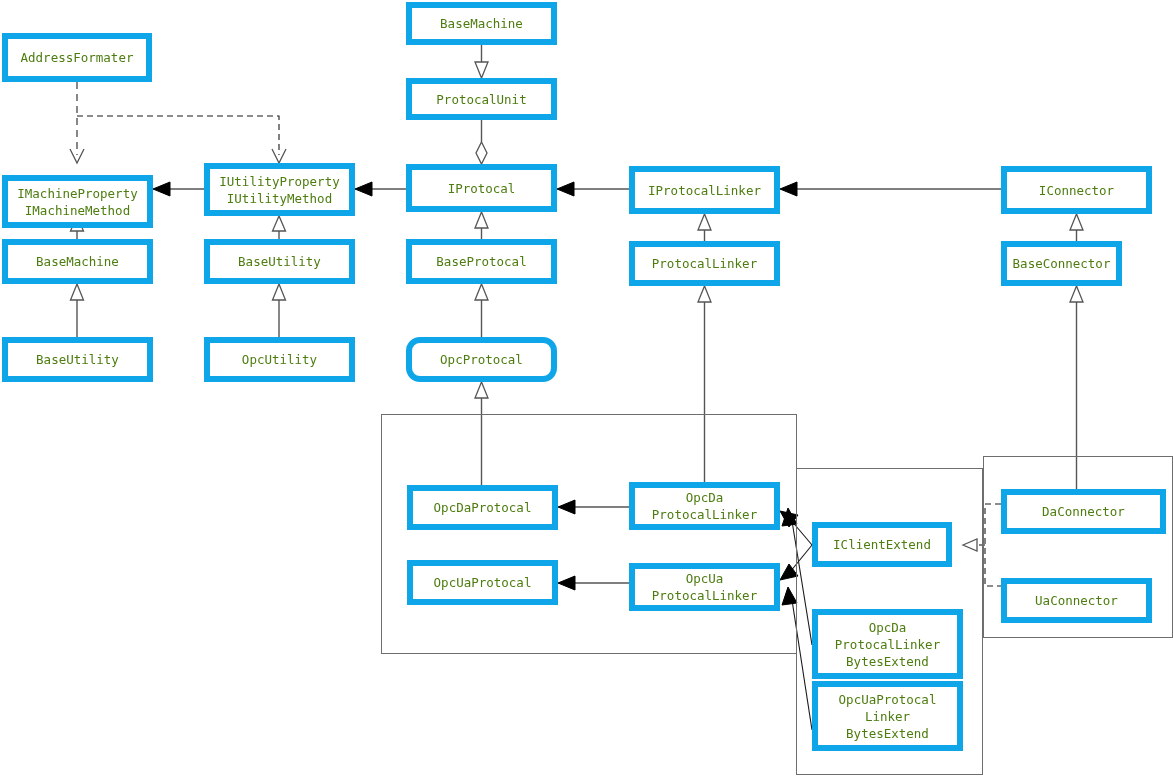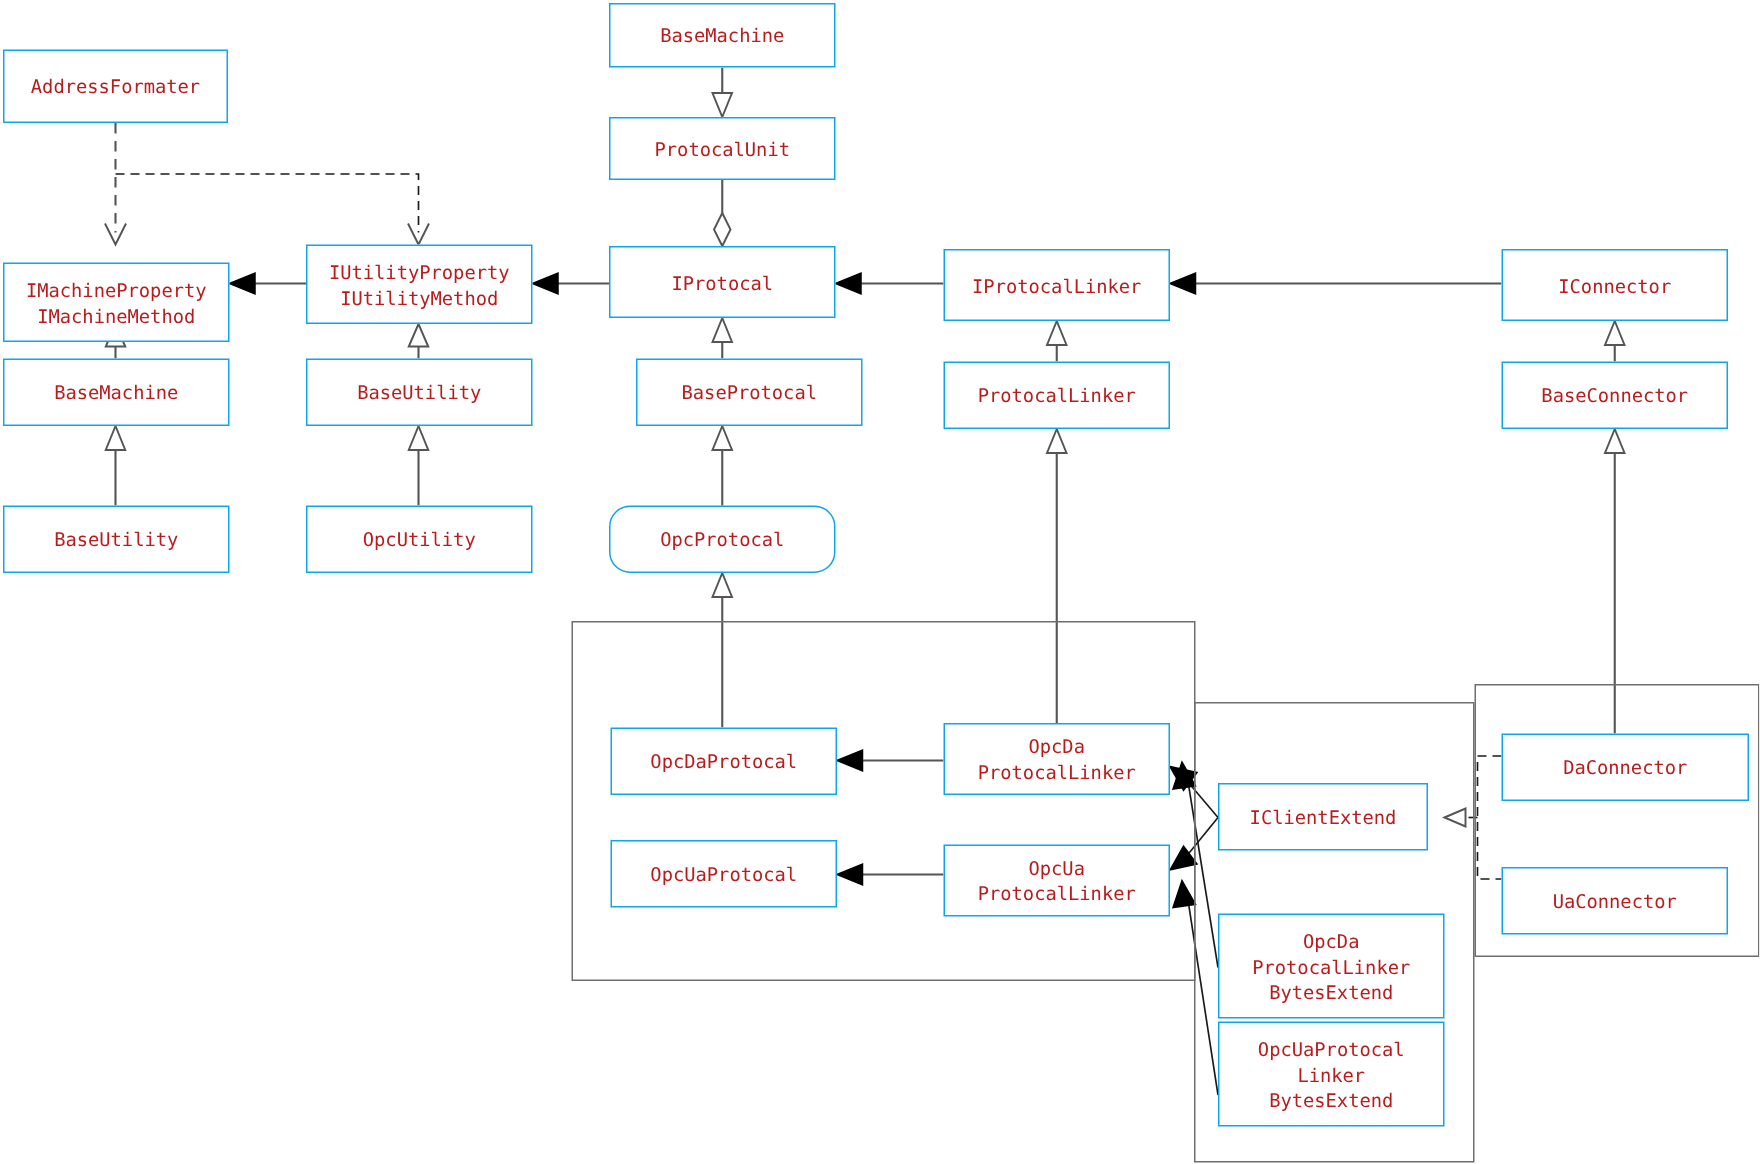--- a/index.html
+++ b/index.html
@@ -18,29 +18,29 @@
   svg.layer {
     position: absolute;
     left: 0;
     top: 0;
     width: 1173px;
     height: 776px;
   }
   .node-box {
     position: absolute;
     box-sizing: border-box;
-    border: 1px solid #0ea5e9;
+    border: 6px solid #0ea5e9;
     background: #ffffff;
     display: flex;
     align-items: center;
     justify-content: center;
     text-align: center;
     font-size: 12.5px;
     line-height: 17px;
-    color: #b91c1c;
+    color: #4d7c0f;
     letter-spacing: 0px;
     white-space: pre-line;
     z-index: 3;
   }
   .group-box {
     position: absolute;
     box-sizing: border-box;
     border: 1px solid #6e6e6e;
     background: transparent;
     z-index: 1;
@@ -242,25 +242,25 @@
   <div class="node-box" style="left:406px; top:164px; width:151px; height:48px;">IProtocal</div>
 
   <div class="node-box" style="left:629px; top:166px; width:151px; height:48px;">IProtocalLinker</div>
 
   <div class="node-box" style="left:1001px; top:166px; width:151px; height:48px;">IConnector</div>
 
   <div class="node-box" style="left:2px; top:239px; width:151px; height:45px;">BaseMachine</div>
 
   <div class="node-box" style="left:204px; top:239px; width:151px; height:45px;">BaseUtility</div>
 
-  <div class="node-box" style="left:424px; top:239px; width:151px; height:45px;">BaseProtocal</div>
+  <div class="node-box" style="left:406px; top:239px; width:151px; height:45px;">BaseProtocal</div>
 
   <div class="node-box" style="left:629px; top:241px; width:151px; height:45px;">ProtocalLinker</div>
 
-  <div class="node-box" style="left:1001px; top:241px; width:151px; height:45px;">BaseConnector</div>
+  <div class="node-box" style="left:1001px; top:241px; width:121px; height:45px;">BaseConnector</div>
 
   <div class="node-box" style="left:2px; top:337px; width:151px; height:45px;">BaseUtility</div>
 
   <div class="node-box" style="left:204px; top:337px; width:151px; height:45px;">OpcUtility</div>
 
   <div class="node-box" style="left:406px; top:337px; width:151px; height:45px;border-radius:14px;">OpcProtocal</div>
 
   <div class="node-box" style="left:407px; top:485px; width:151px; height:45px;">OpcDaProtocal</div>
 
   <div class="node-box" style="left:407px; top:560px; width:151px; height:45px;">OpcUaProtocal</div>

